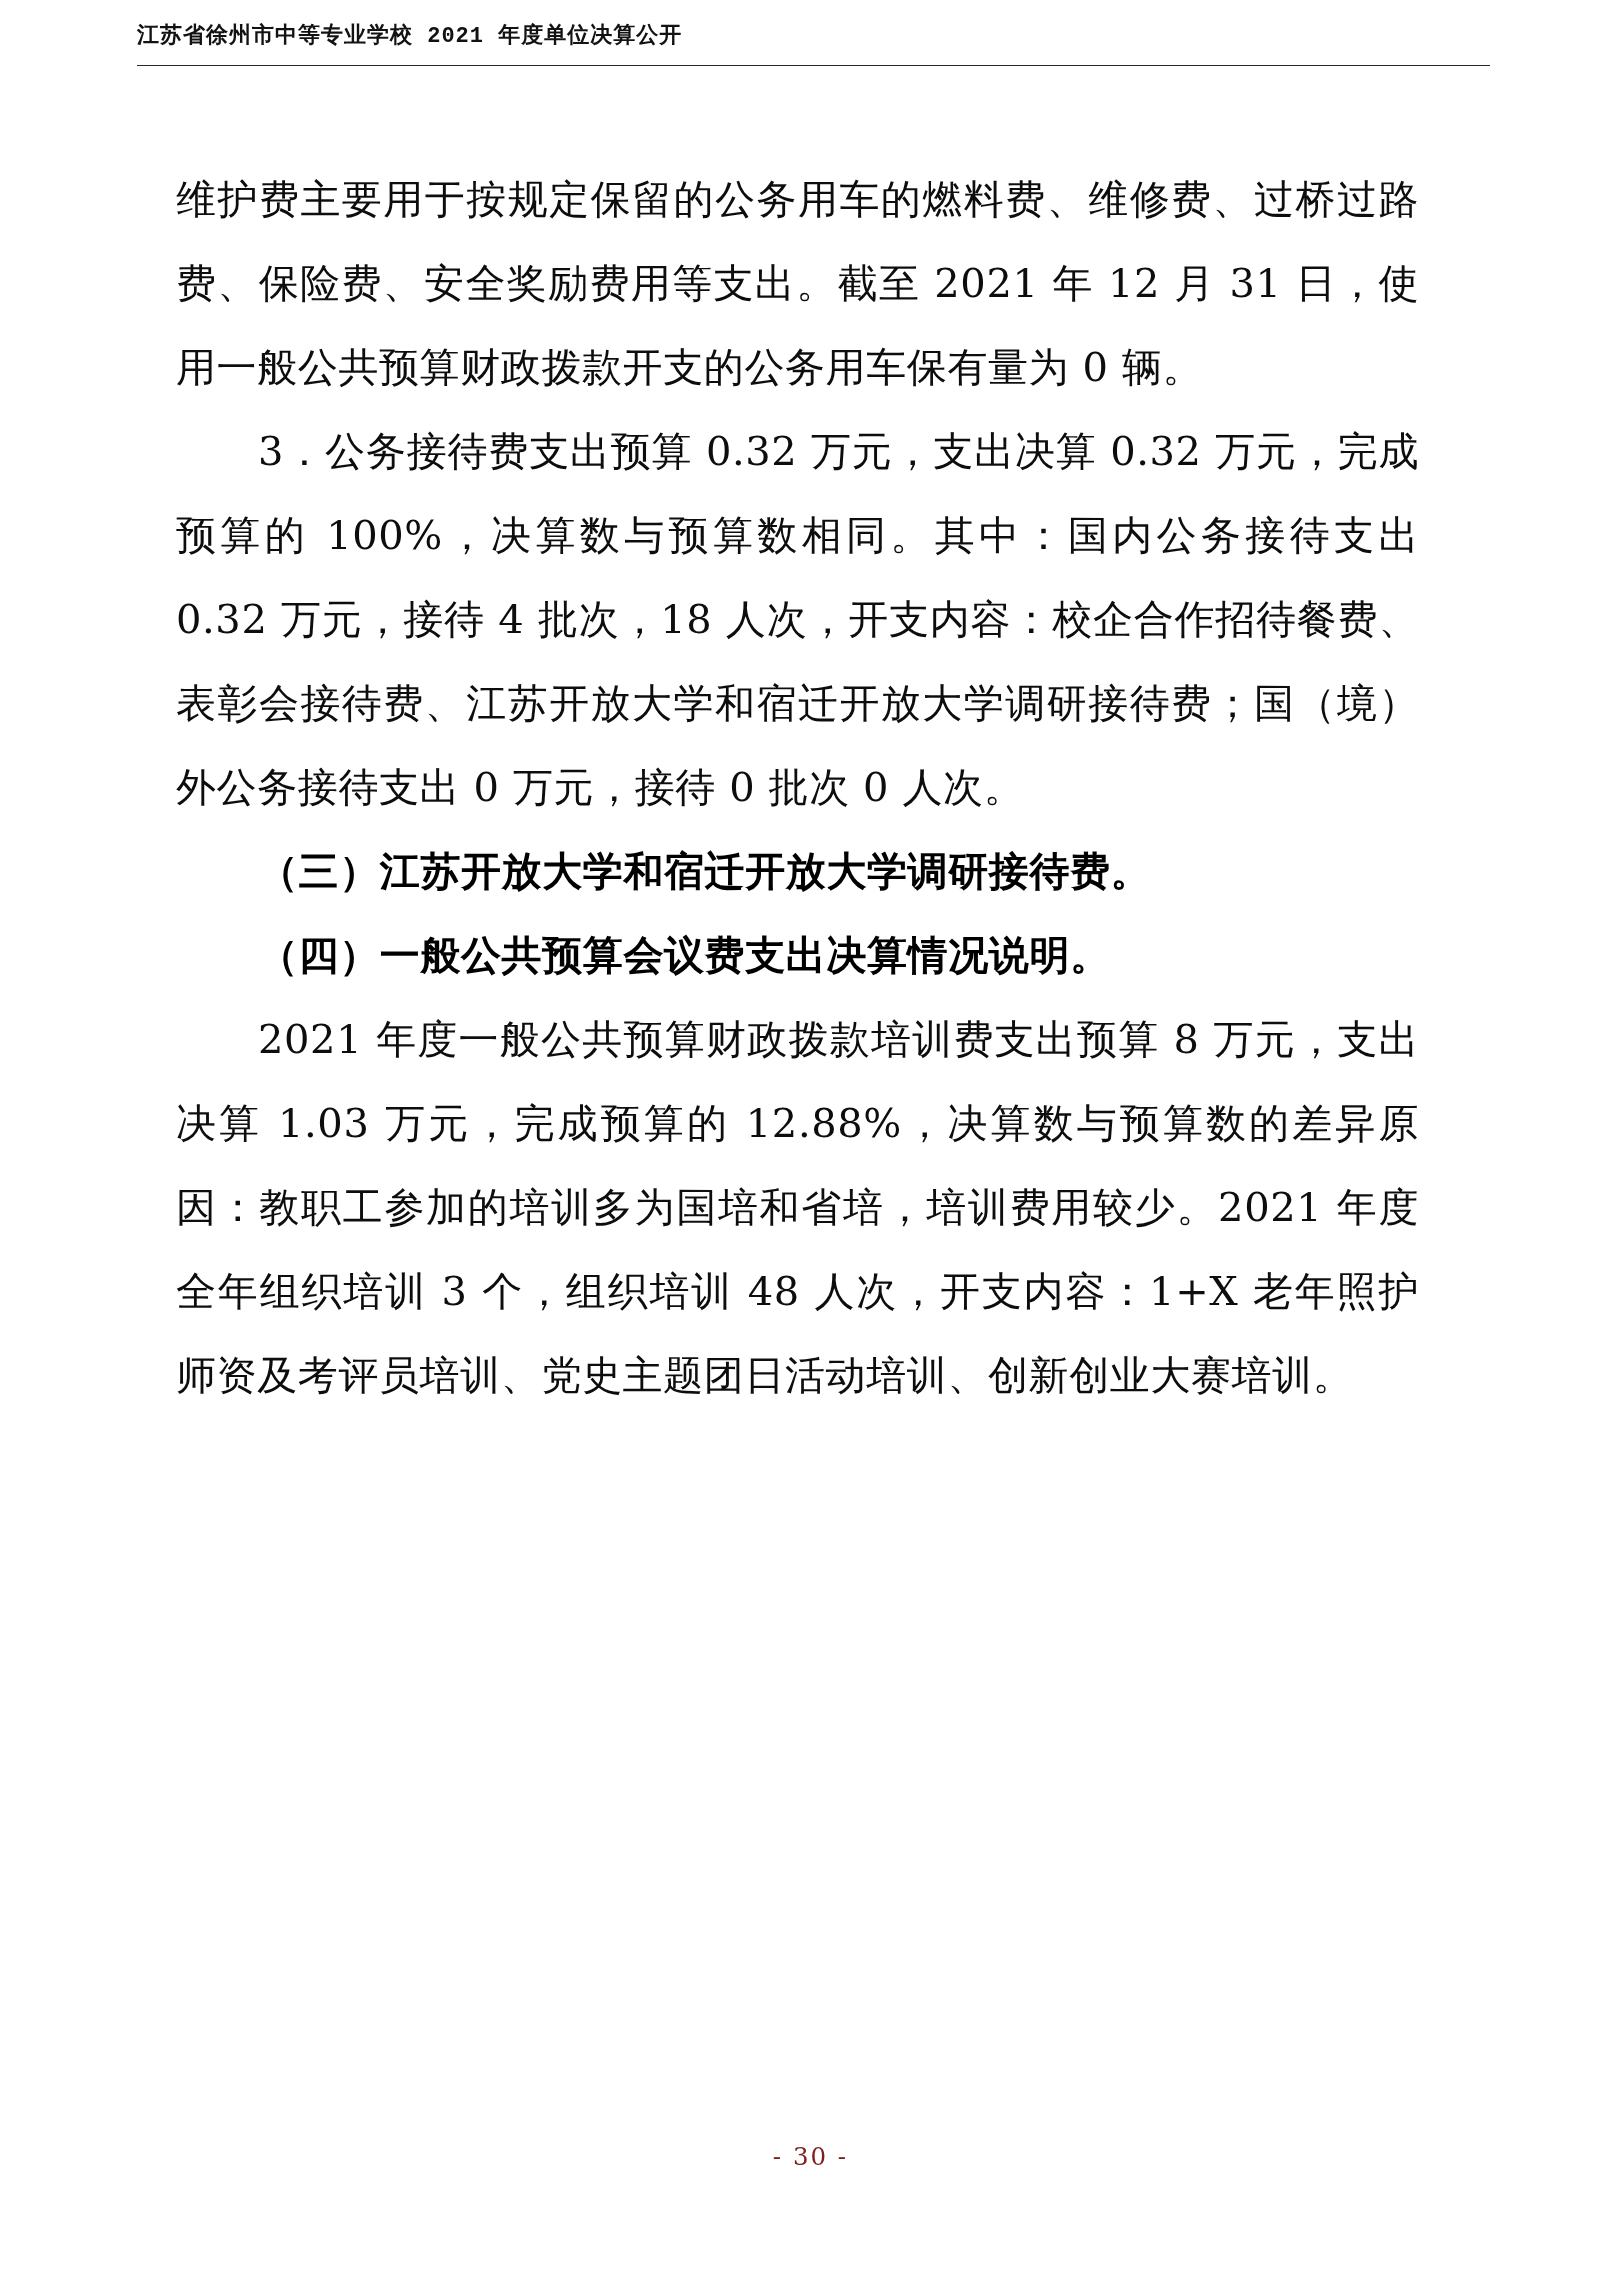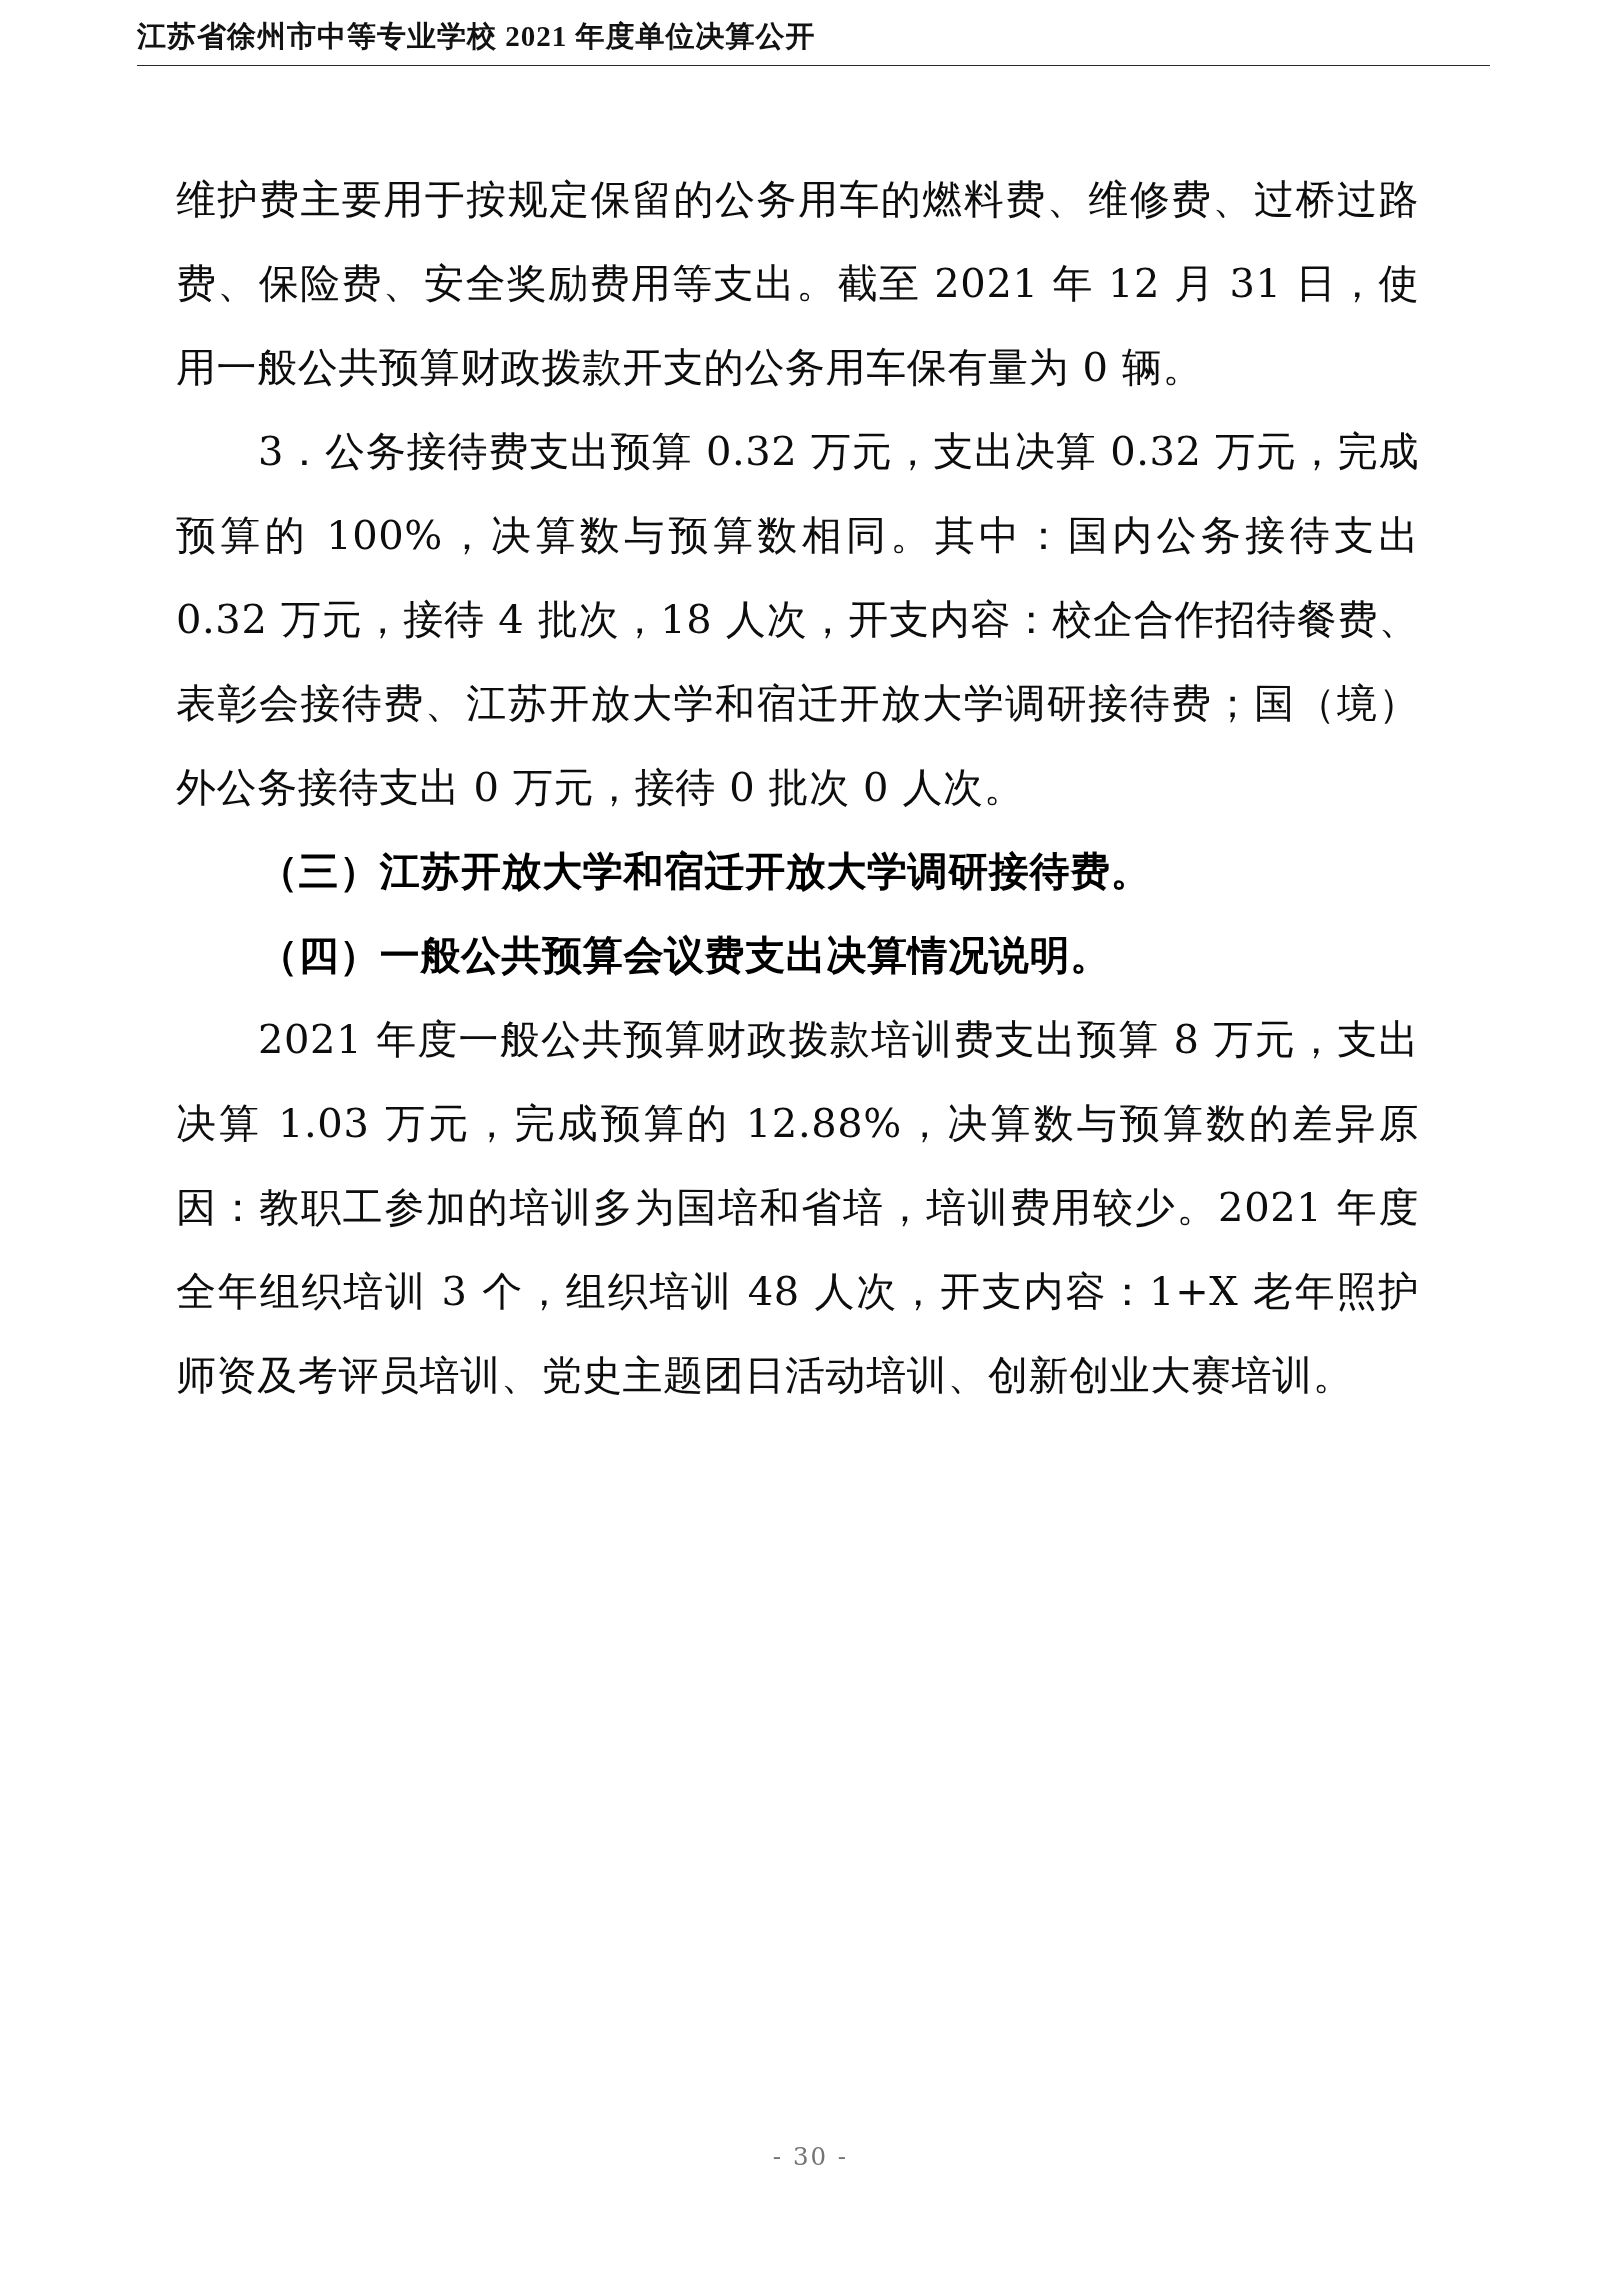--- a/index.html
+++ b/index.html
@@ -21,22 +21,22 @@
 
   
   .header {
     position: absolute;
     left: 137px;
     top: 21.6px;
     width: 1353px;
     height: 49px;
   }
   .header-title {
-    font-family: Liberation Serif, serif;
-    font-size: 29px;
+    font-family: Liberation Mono, monospace;
+    font-size: 22px;
     font-weight: 700;
     color: #121212;
     letter-spacing: 1px;
     white-space: nowrap;
     line-height: 29px;
   }
   .header-rule {
     position: absolute;
     left: 0px;
     top: 43px;
@@ -80,21 +80,21 @@
   .footer {
     position: absolute;
     left: 0;
     top: 2142px;
     width: 1621px;
     text-align: center;
   }
   .page-number {
     display: inline-block;
     font-size: 24.5px;
-    color: #737373;
+    color: #7f1d1d;
     letter-spacing: 2px;
     font-family: "DejaVu Serif", "Liberation Serif", serif;
   }
 </style>
 </head>
 <body>
 
 <div class="page">
 
   <div class="header">

